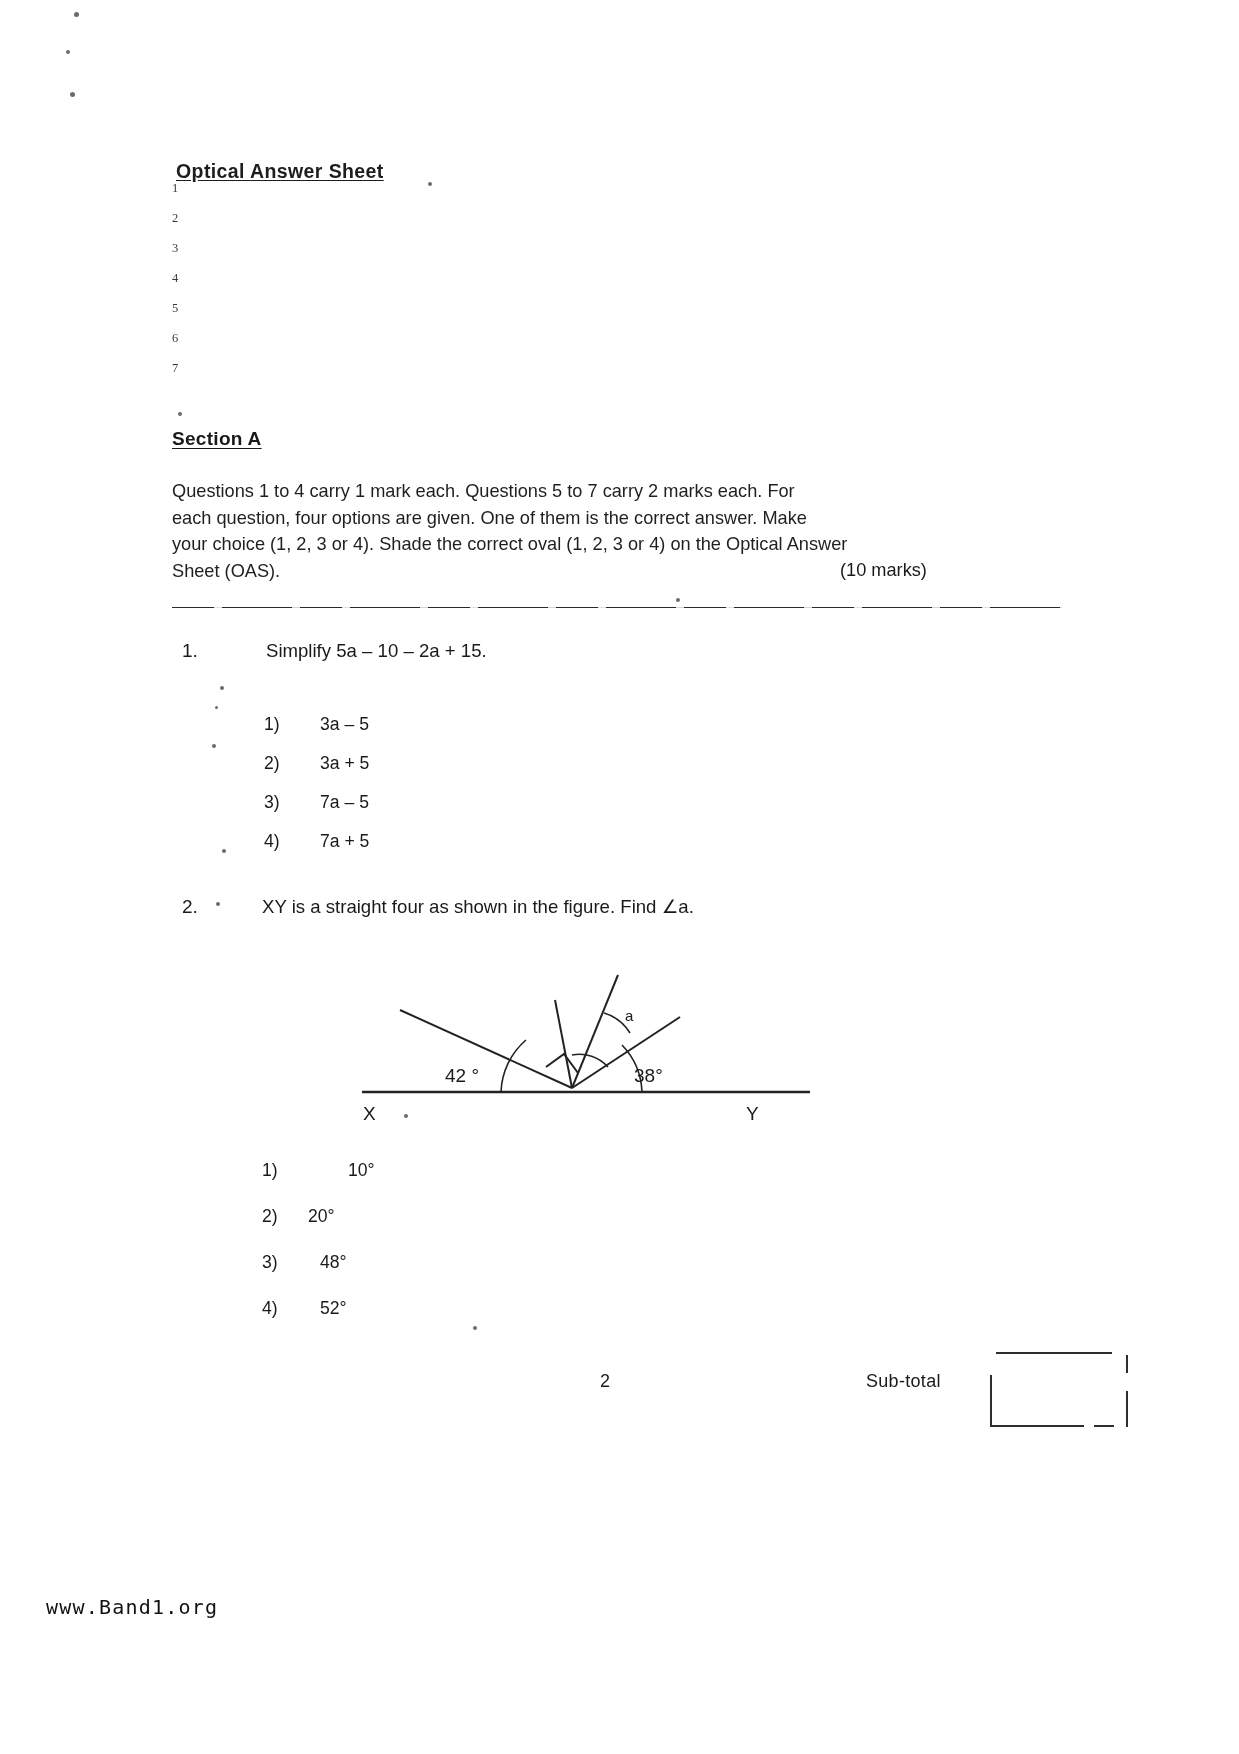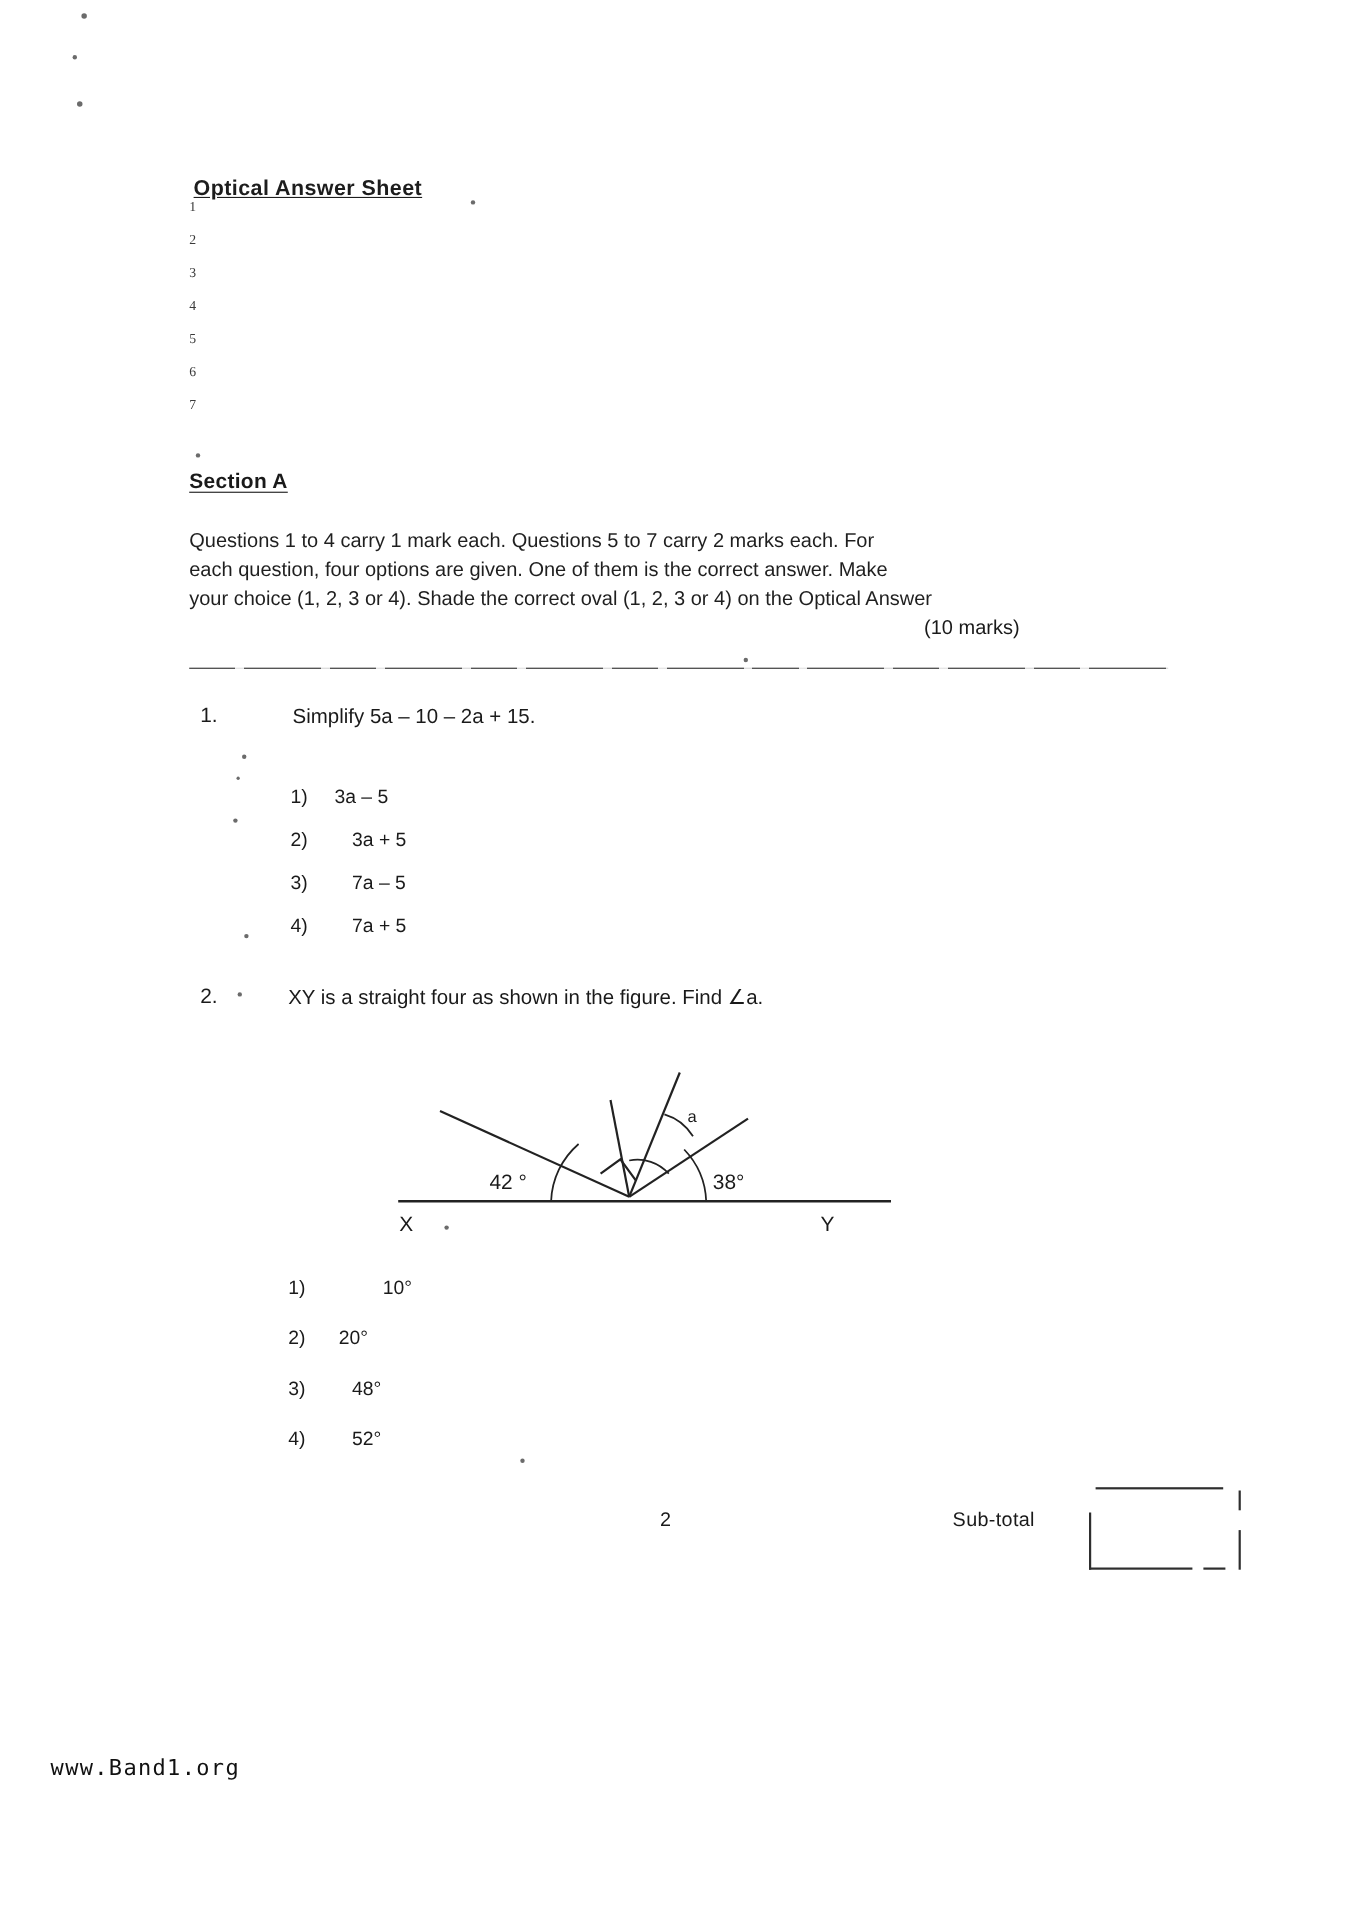--- a/index.html
+++ b/index.html
@@ -196,30 +196,31 @@
     <div class="oas-num">6</div>
     <div class="oas-num">7</div>
   </div>
 
   <div class="section-a">Section A</div>
 
   <div class="instructions">
     <div>Questions 1 to 4 carry 1 mark each.   Questions 5 to 7 carry 2 marks each.   For</div>
     <div>each question, four options are given.   One of them is the correct answer.  Make</div>
     <div>your choice (1, 2, 3 or 4).  Shade the correct oval (1, 2, 3 or 4) on the Optical Answer</div>
+    <div>Sheet (OAS).</div>
   </div>
   <div class="marks">(10 marks)</div>
 
   <div class="rule dashy"></div>
 
   <div class="q-num" style="left:182px;top:640px;">1.</div>
   <div class="q-text" style="left:266px;top:640px;">Simplify 5a – 10 – 2a + 15.</div>
 
   <div class="opt-label" style="left:264px;top:714px;">1)</div>
-  <div class="opt-text" style="left:304px;top:714px;text-align:right;">3a – 5</div>
+  <div class="opt-text" style="left:320px;top:714px;text-align:right;">3a – 5</div>
 
   <div class="opt-label" style="left:264px;top:753px;">2)</div>
   <div class="opt-text" style="left:320px;top:753px;">3a + 5</div>
 
   <div class="opt-label" style="left:264px;top:792px;">3)</div>
   <div class="opt-text" style="left:320px;top:792px;">7a – 5</div>
 
   <div class="opt-label" style="left:264px;top:831px;">4)</div>
   <div class="opt-text" style="left:320px;top:831px;">7a + 5</div>
 
@@ -242,21 +243,21 @@
       <path d="M196,112 L214,99 L228,118" fill="none" stroke="#222" stroke-width="2"></path>
 
       <path d="M151,137 A72,72 0 0 1 176,85" fill="none" stroke="#222" stroke-width="1.6"></path>
 
       <path d="M222,100 A38,38 0 0 1 258,112" fill="none" stroke="#222" stroke-width="1.6" transform="translate(0,0)"></path>
       <path d="M292,137 A72,72 0 0 0 272,90" fill="none" stroke="#222" stroke-width="1.6"></path>
 
       <path d="M254,58 A46,46 0 0 1 280,78" fill="none" stroke="#222" stroke-width="1.6"></path>
     </svg>
     <span class="fig-label" style="left:95px;top:110px;">42 °</span>
-    <span class="fig-label" style="left:298px;top:110px;">38°</span>
+    <span class="fig-label" style="left:284px;top:110px;">38°</span>
     <span class="fig-label" style="left:275px;top:52px;font-size:15px;">a</span>
     <span class="fig-label" style="left:13px;top:148px;font-size:19px;">X</span>
     <span class="fig-label" style="left:396px;top:148px;font-size:19px;">Y</span>
   </div>
 
   <div class="opt-label" style="left:262px;top:1160px;">1)</div>
   <div class="opt-text" style="left:312px;top:1160px;margin-left:36px;">10°</div>
 
   <div class="opt-label" style="left:262px;top:1206px;">2)</div>
   <div class="opt-text" style="left:308px;top:1206px;">20°</div>

